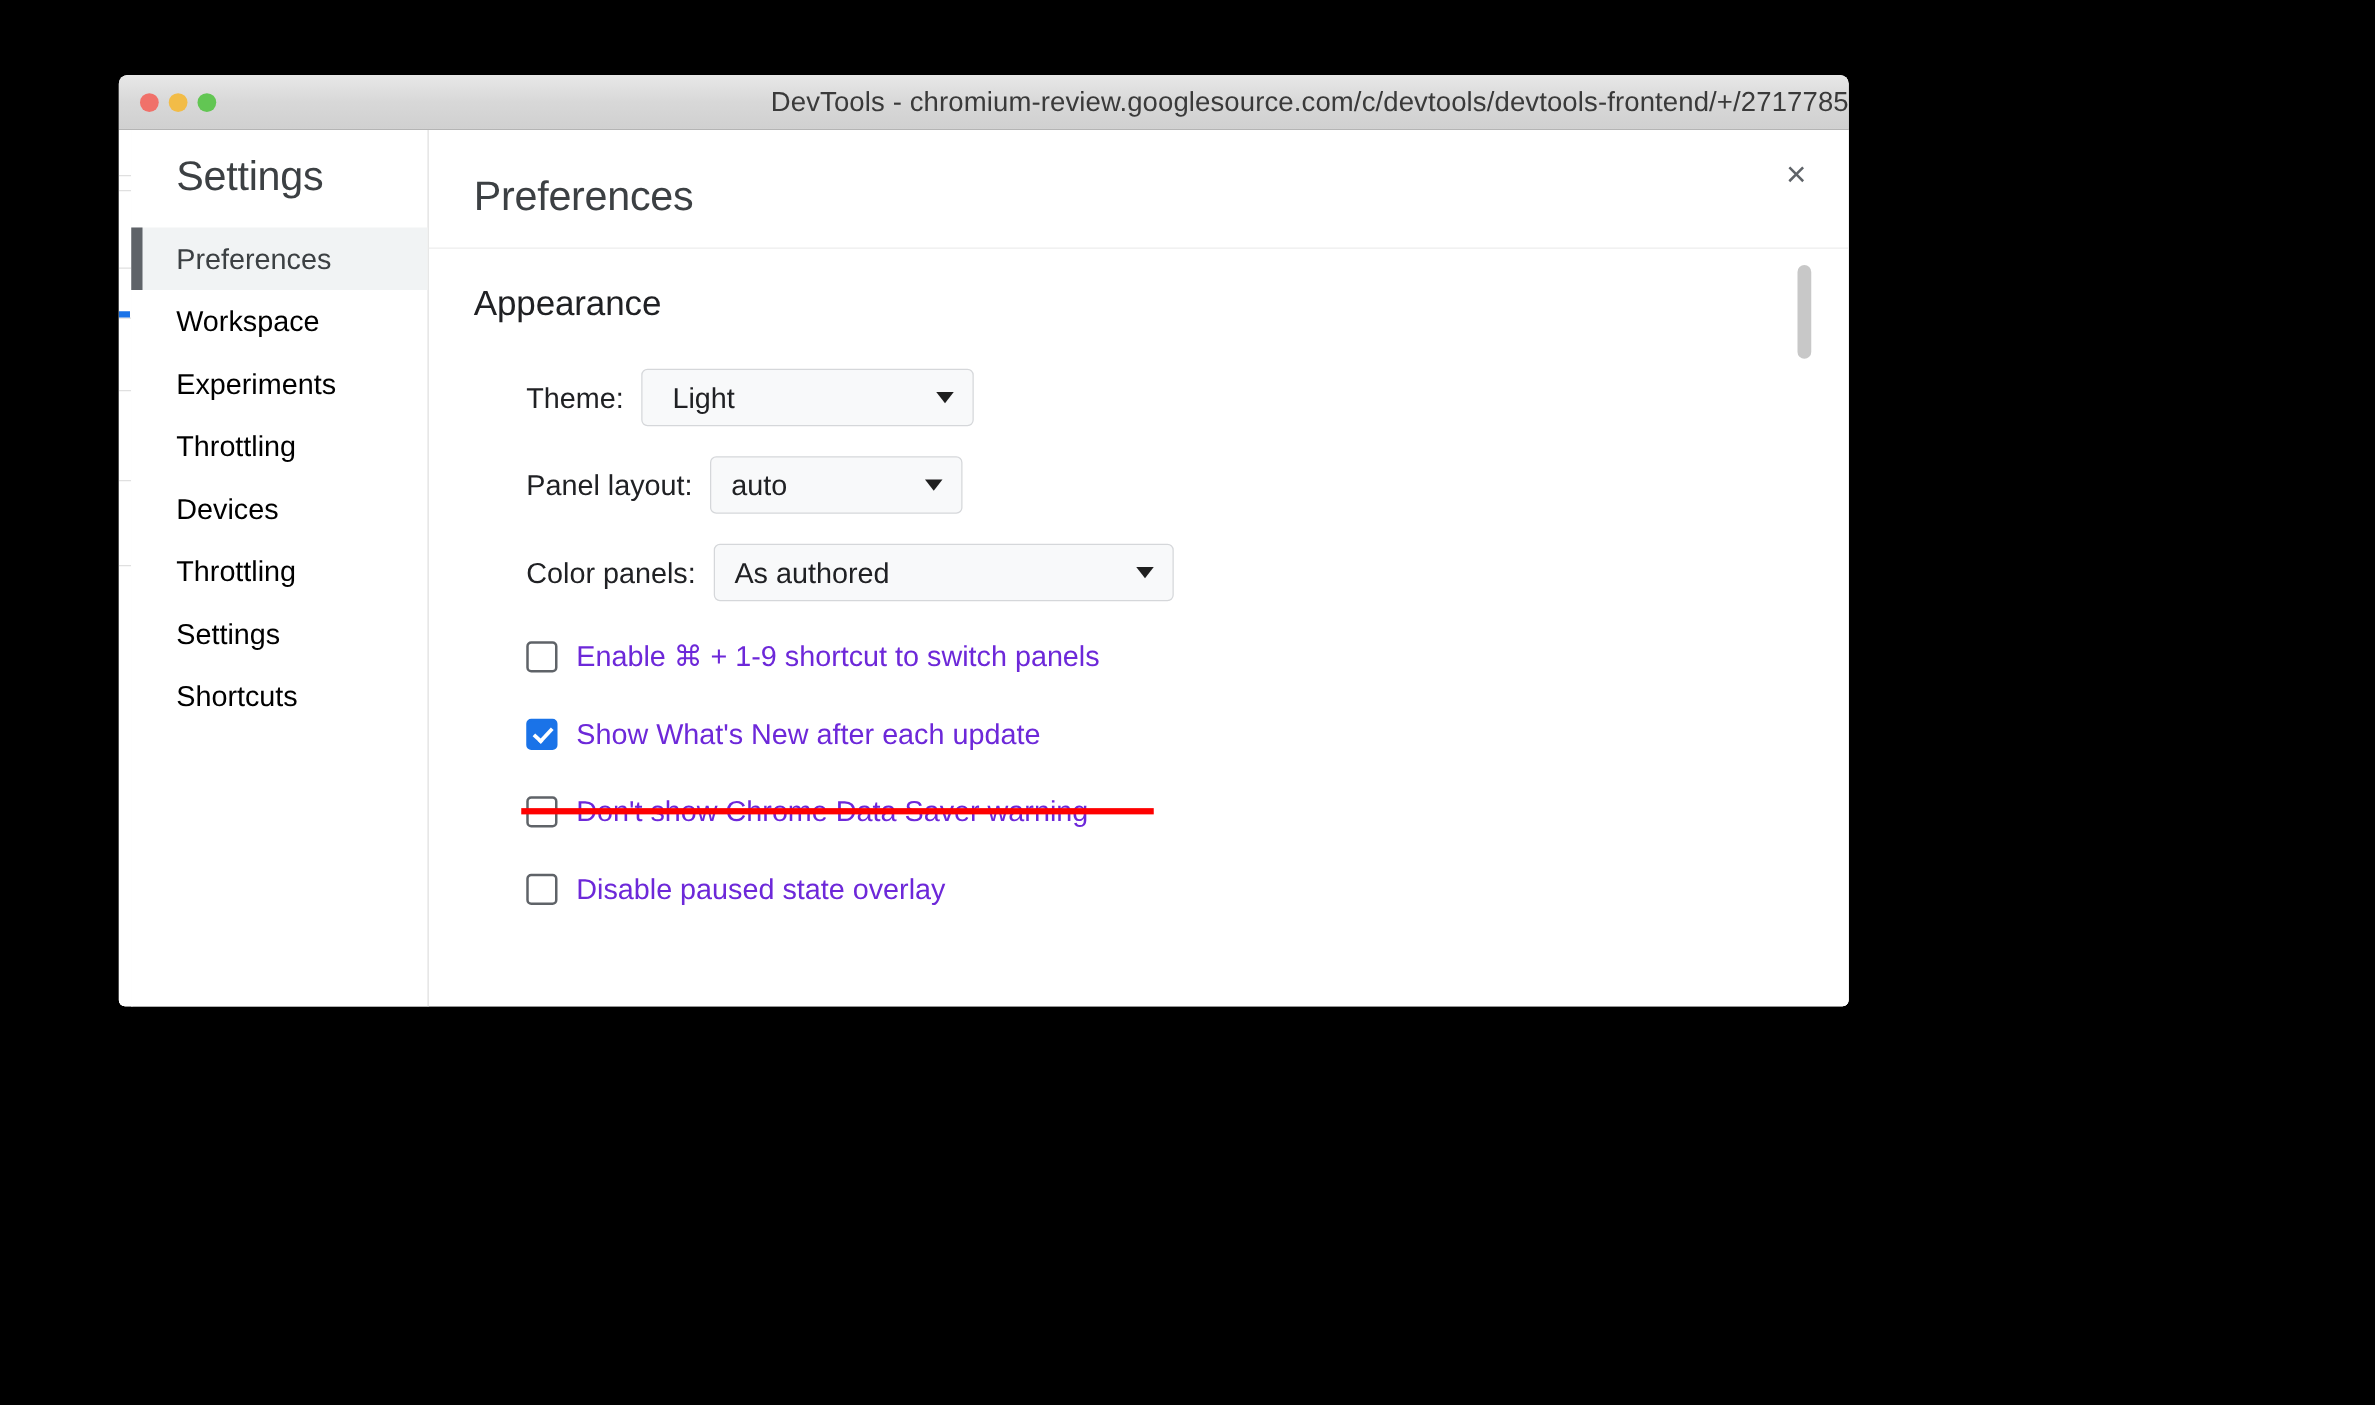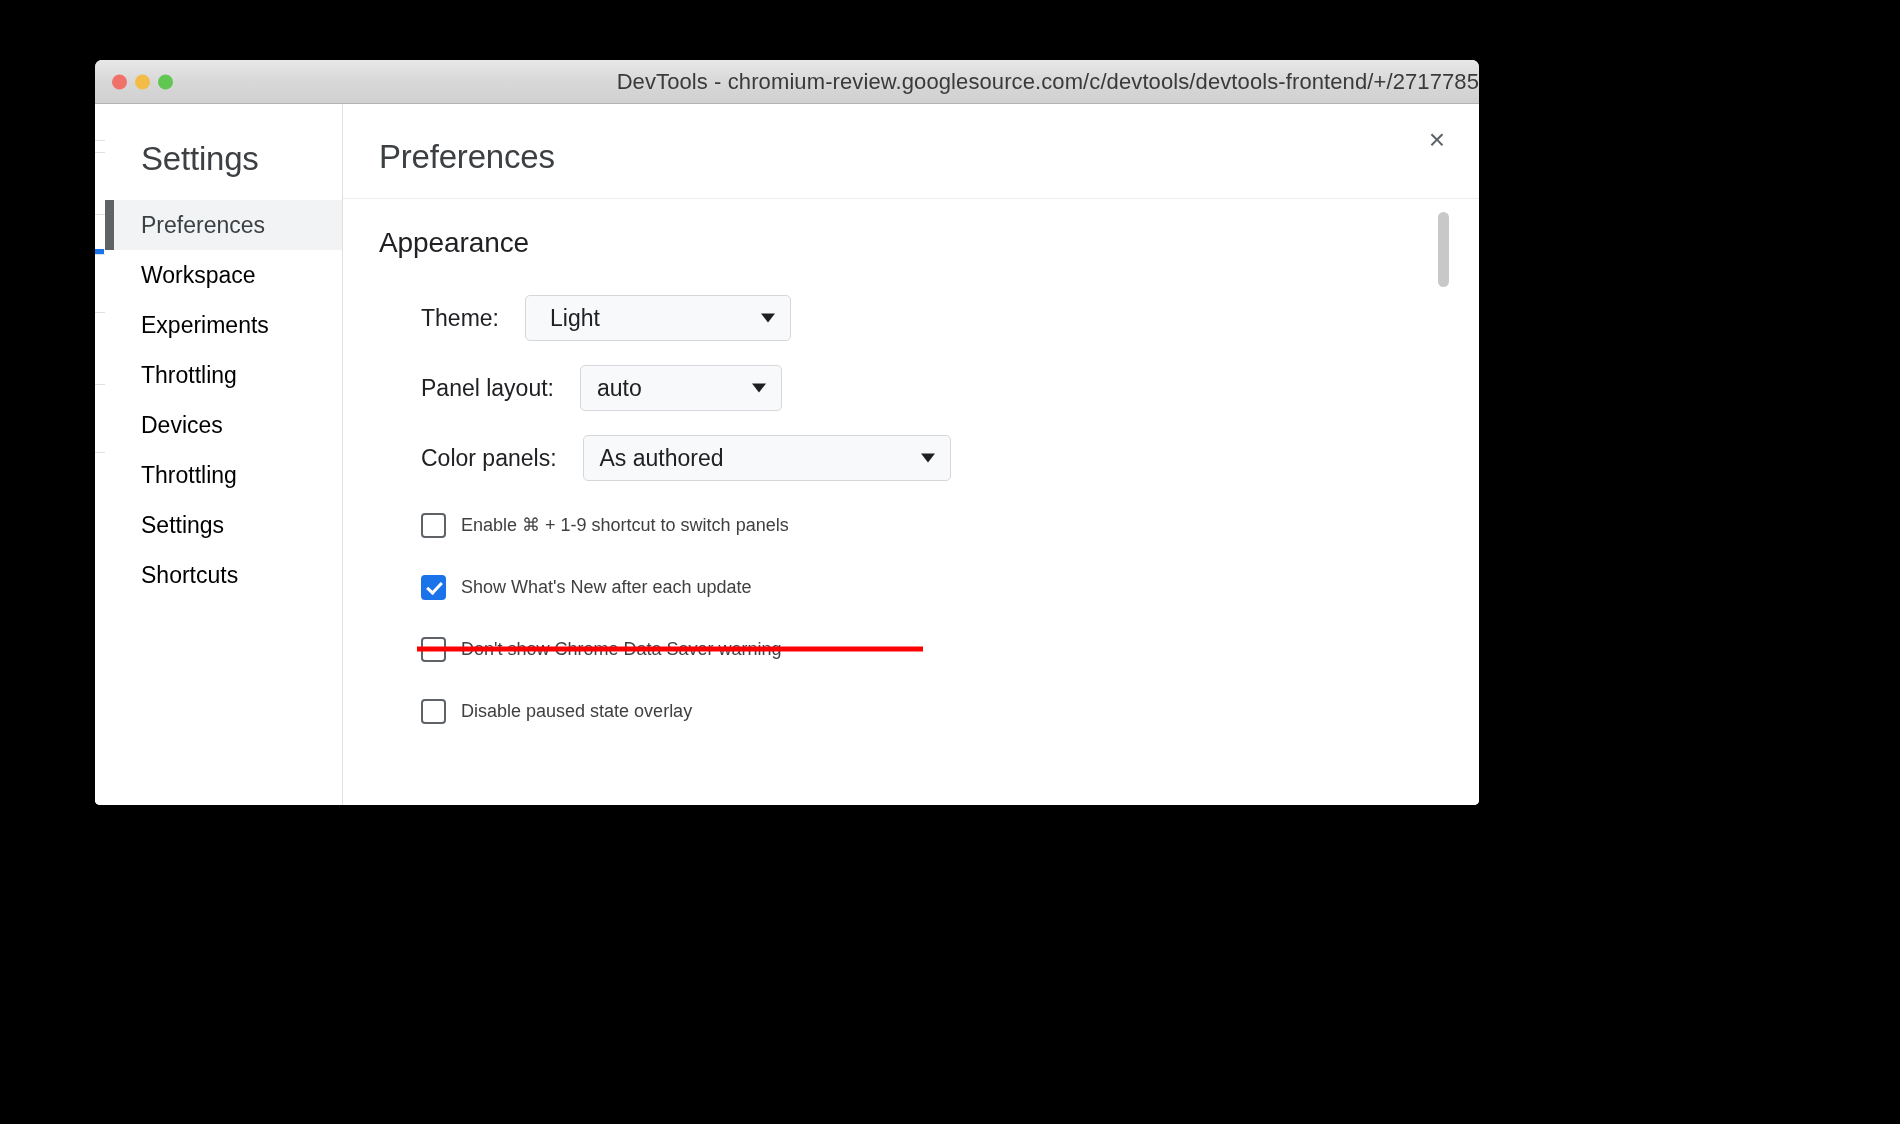--- a/index.html
+++ b/index.html
@@ -112,21 +112,21 @@
     bottom: 0;
     background: #ffffff;
     display: flex;
   }
 
   .settings-sidebar {
     width: 238px;
     flex: 0 0 238px;
     background: #ffffff;
     border-right: 1px solid #e0e0e0;
-    padding-top: 36px;
+    padding-top: 18px;
     box-sizing: border-box;
   }
 
   .settings-heading {
     font-size: 33px;
     color: #3c4043;
     font-weight: 400;
     margin: 0 0 22px 36px;
     letter-spacing: -0.2px;
   }
@@ -191,21 +191,20 @@
     font-weight: 400;
     margin: 0 0 36px 0;
     letter-spacing: -0.1px;
   }
 
   .field-row {
     display: flex;
     align-items: center;
     margin-left: 42px;
     margin-bottom: 24px;
-    gap: 12px;
   }
   .field-label {
     font-size: 23px;
     color: #202124;
     margin-right: 14px;
     white-space: nowrap;
   }
 
   .select-box {
     position: relative;
@@ -267,22 +266,22 @@
     position: absolute;
     left: 7px;
     top: 2px;
     width: 6px;
     height: 12px;
     border: solid #ffffff;
     border-width: 0 3px 3px 0;
     transform: rotate(43deg);
   }
   .check-label {
-    font-size: 18px;
-    color: #404040;
+    font-size: 23px;
+    color: #6d28d9;
     white-space: nowrap;
   }
 
   .strike-line {
     position: absolute;
     left: -4px;
     top: 50%;
     width: 506px;
     height: 5px;
     background: #fe0000;

